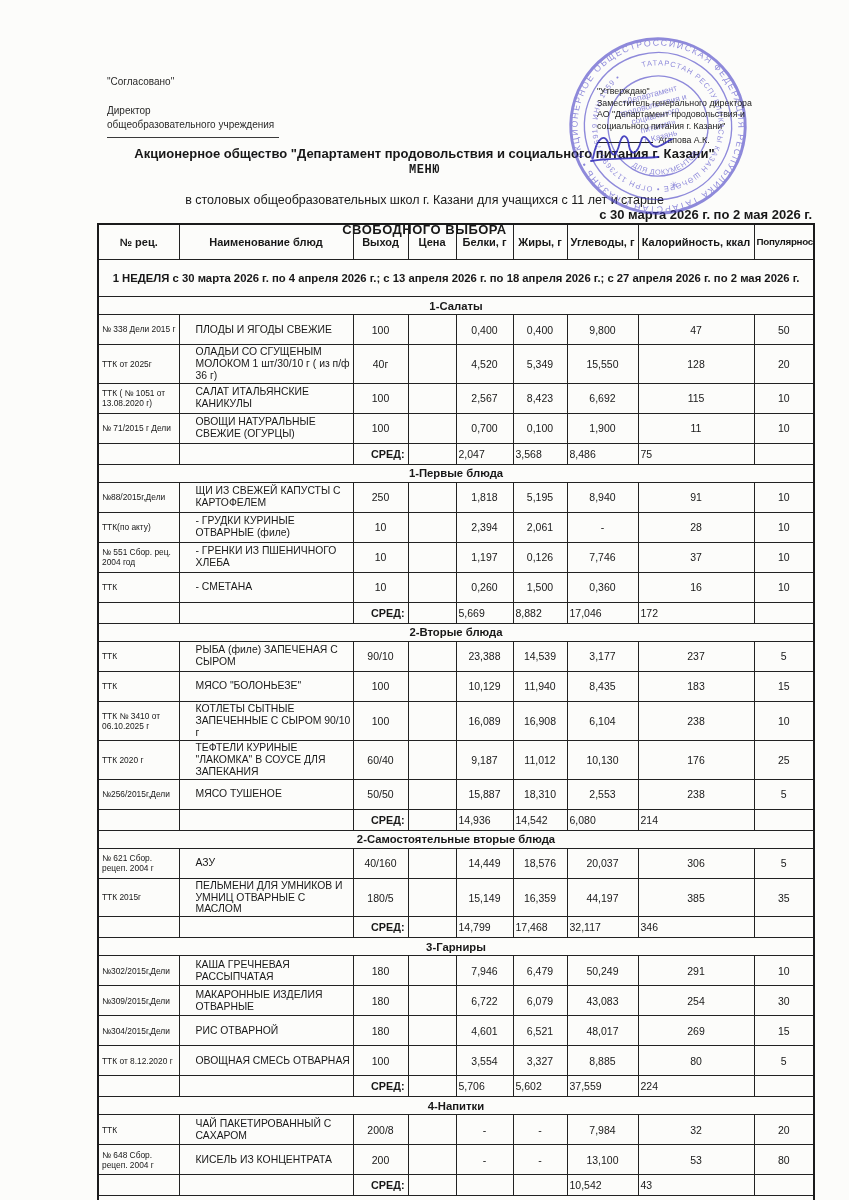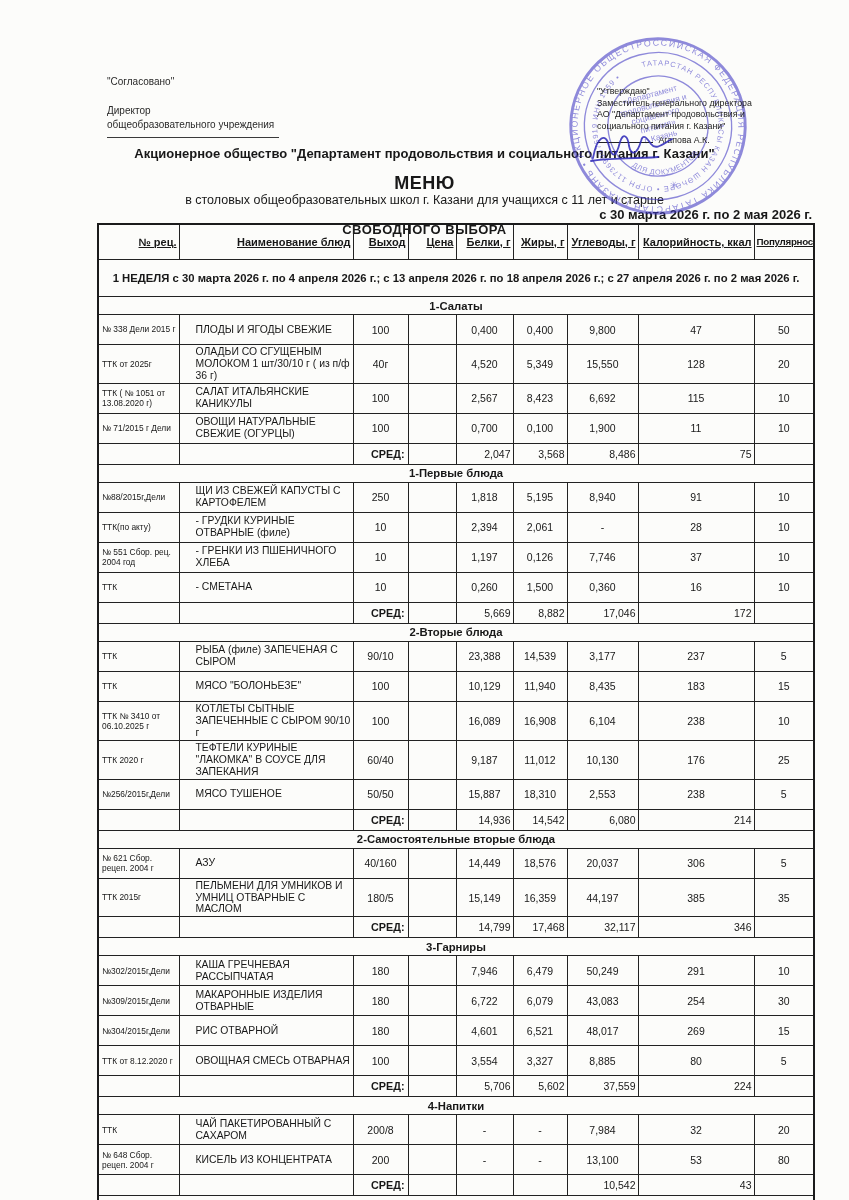--- a/index.html
+++ b/index.html
@@ -21,37 +21,37 @@
   .stamp{position:absolute;left:560px;top:28px;width:196px;height:196px;color:#4038c4;opacity:.58;z-index:1;}
   .stamp text{fill:currentColor;font-family:"Liberation Sans",sans-serif;}
 
   
   .approve{position:absolute;left:597px;top:86px;width:250px;font-size:8.8px;line-height:1.32;color:#1c1c1c;z-index:5;}
   .approve .sigline{display:inline-block;width:56px;border-bottom:1.4px solid #222;height:10px;margin-right:3px;}
   .signature{position:absolute;left:588px;top:128px;width:92px;height:40px;z-index:6;}
 
   
   .t-org{position:absolute;left:0;top:146px;width:100%;text-align:center;font-weight:bold;font-size:13px;}
-  .t-menu{position:absolute;left:0;top:173px;width:100%;text-align:center;font-weight:bold;font-size:18px;letter-spacing:.5px;}
+  .t-menu{position:absolute;left:0;top:163px;width:100%;text-align:center;font-weight:bold;font-size:12px;letter-spacing:.5px;font-family:Liberation Mono, monospace;}
   .t-type{position:absolute;left:0;top:178px;width:100%;text-align:center;font-weight:bold;font-size:13px;letter-spacing:.5px;margin-top:44px;}
   .t-aud{position:absolute;left:0;top:193px;width:100%;text-align:center;font-weight:normal;font-size:12.5px;}
   .t-period{position:absolute;right:37px;top:207px;font-weight:bold;font-size:13px;}
 
   
   .tblwrap{position:absolute;left:97px;top:223px;width:720px;}
   table.tbl{border-collapse:collapse;table-layout:fixed;width:716px;border:2px solid #1b1b1b;}
   table.tbl td{border:1px solid #222;vertical-align:middle;padding:1px 2px;overflow:hidden;}
-  .r-head td{height:32px;font-weight:bold;font-size:11px;text-align:right;line-height:1.15;text-decoration:underline;}
+  .r-head td{height:32px;font-weight:bold;font-size:11px;text-align:center;line-height:1.15;}
   .r-head td.c-pop{font-size:9.8px;letter-spacing:-.3px;white-space:nowrap;}
   .r-week td{height:34px;font-weight:bold;font-size:11.3px;text-align:center;padding:2px 4px;line-height:1.25;}
   .r-sec td{height:15px;font-weight:bold;font-size:11.3px;text-align:center;}
   .r-data td{height:27px;font-size:10.5px;text-align:center;}
   .r-data td.c-rec{font-size:8.4px;text-align:left;padding-left:3px;line-height:1.2;}
   .r-data td.c-name{text-align:left;padding-left:16px;line-height:1.15;font-size:10.4px;}
-  .r-avg td{height:18px;font-size:10.5px;text-align:right;}
+  .r-avg td{height:18px;font-size:10.5px;text-align:left;}
   .r-avg td.c-avglabel{font-weight:bold;text-align:right;padding-right:3px;font-size:10.8px;}
 </style>
 </head>
 <body>
 
 <div class="page">
 
   <div class="agreed">"Согласовано"</div>
   <div class="director">
     <div>Директор</div>

